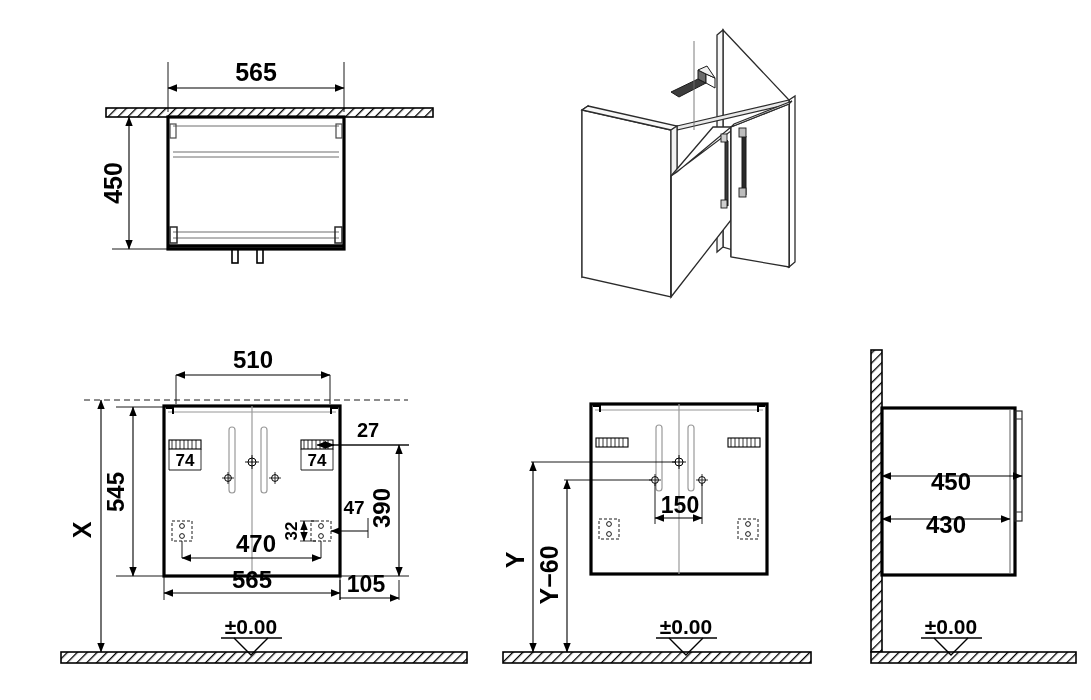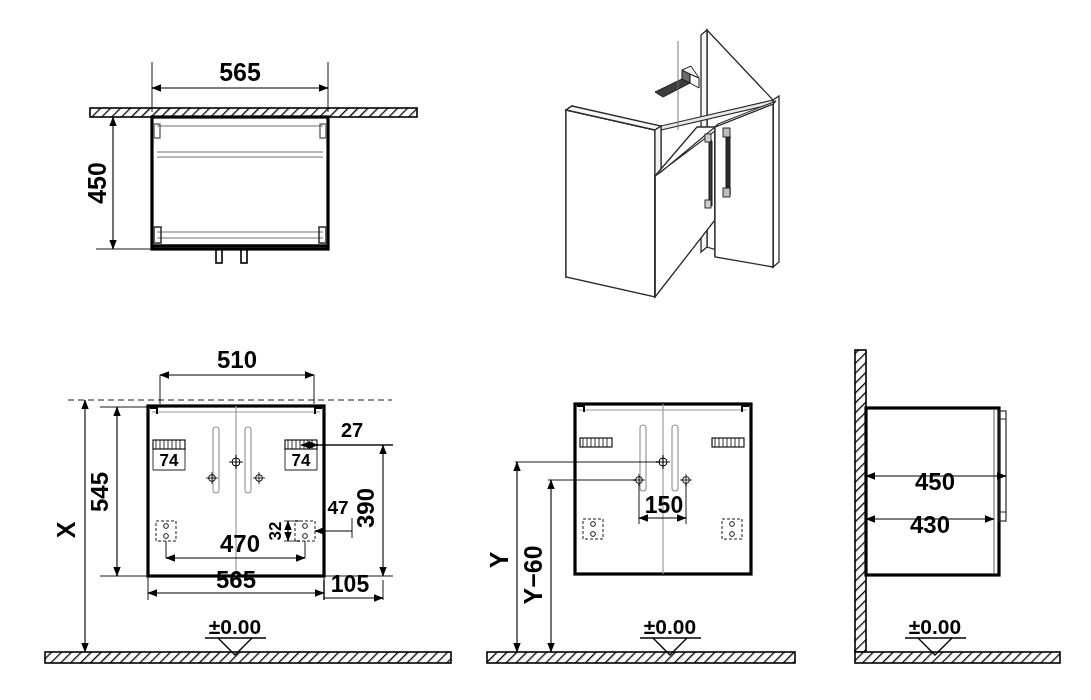--- a/index.html
+++ b/index.html
@@ -1,18 +1,18 @@
 <!DOCTYPE html>
 <html><head>
 <meta charset="utf-8">
 <style>
   html,body{margin:0;padding:0;background:#ffffff;}
   body{width:1091px;height:700px;overflow:hidden;
        font-family:"Liberation Sans","DejaVu Sans",sans-serif;}
-  #stage{position:relative;width:877px;height:700px;background:#fff;}
+  #stage{position:relative;width:877px;height:700px;background:#fff;padding-left:16px;}
   svg{display:block;}
   .dimtext{font-family:"Liberation Sans","DejaVu Sans",sans-serif;
            font-weight:bold;fill:#000;}
 </style>
 </head>
 <body>
 
 <div id="stage">
 <svg width="1091" height="700" viewBox="0 0 1091 700">
   <defs>

